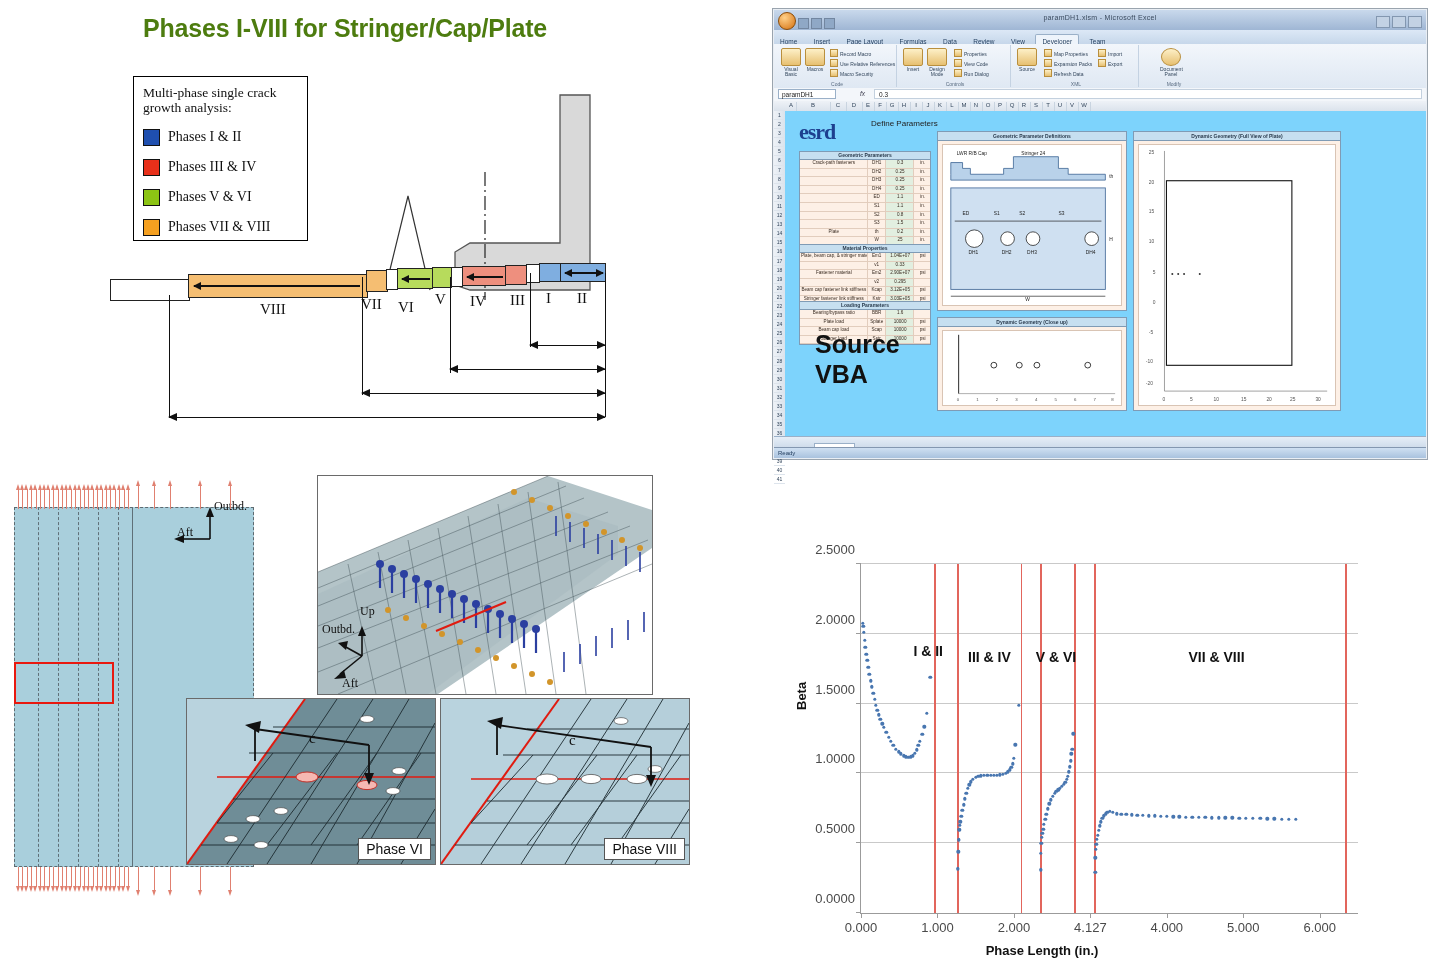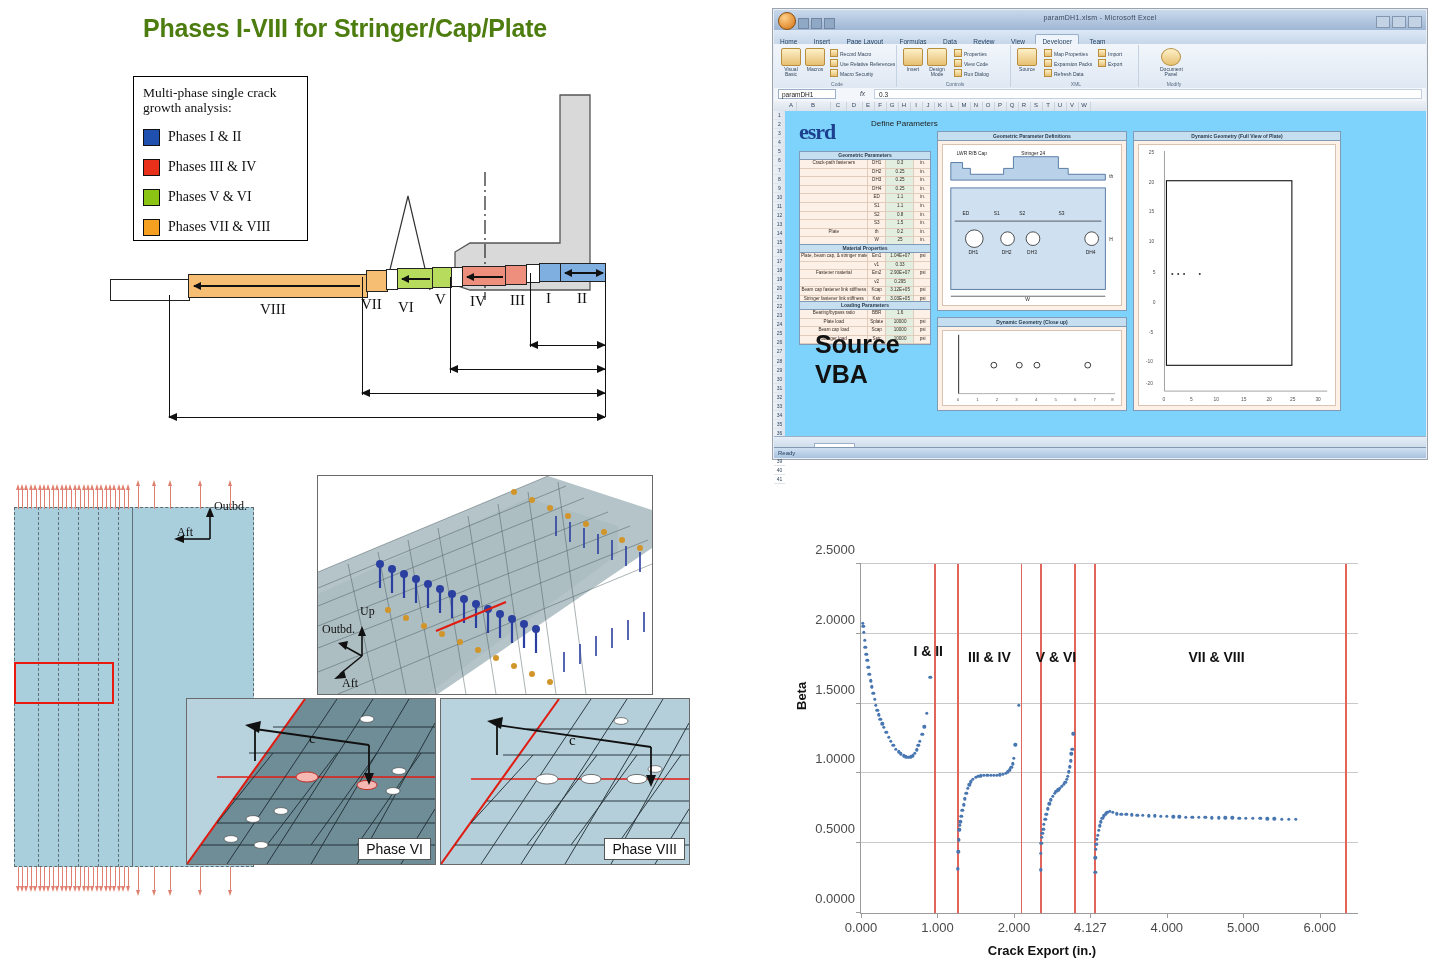--- a/index.html
+++ b/index.html
@@ -1135,14 +1135,14 @@
       <div class="dot" style="left: 378.179px; bottom: 94.928px; background: rgb(72, 118, 176);"></div>
       <div class="dot" style="left: 385.06px; bottom: 94.928px; background: rgb(72, 118, 176);"></div>
       <div class="dot" style="left: 392.095px; bottom: 94.6488px; background: rgb(72, 118, 176);"></div>
       <div class="dot" style="left: 399.129px; bottom: 94.6488px; background: rgb(72, 118, 176);"></div>
       <div class="dot" style="left: 406.164px; bottom: 94.3696px; background: rgb(72, 118, 176);"></div>
       <div class="dot" style="left: 413.351px; bottom: 94.3696px; background: rgb(72, 118, 176);"></div>
       <div class="dot" style="left: 420.538px; bottom: 94.0904px; background: rgb(72, 118, 176);"></div>
       <div class="dot" style="left: 427.879px; bottom: 94.0904px; background: rgb(72, 118, 176);"></div>
       <div class="dot" style="left: 435.066px; bottom: 93.8112px; background: rgb(72, 118, 176);"></div>
     </div>
-  <div class="axtitle" style="left:270px;top:478px;transform:translateX(-50%);">Crack Export (in.)</div>
+  <div class="axtitle" style="left:270px;top:478px;transform:translateX(-50%);">Phase Length (in.)</div>
 </div>
 
 </body></html>

